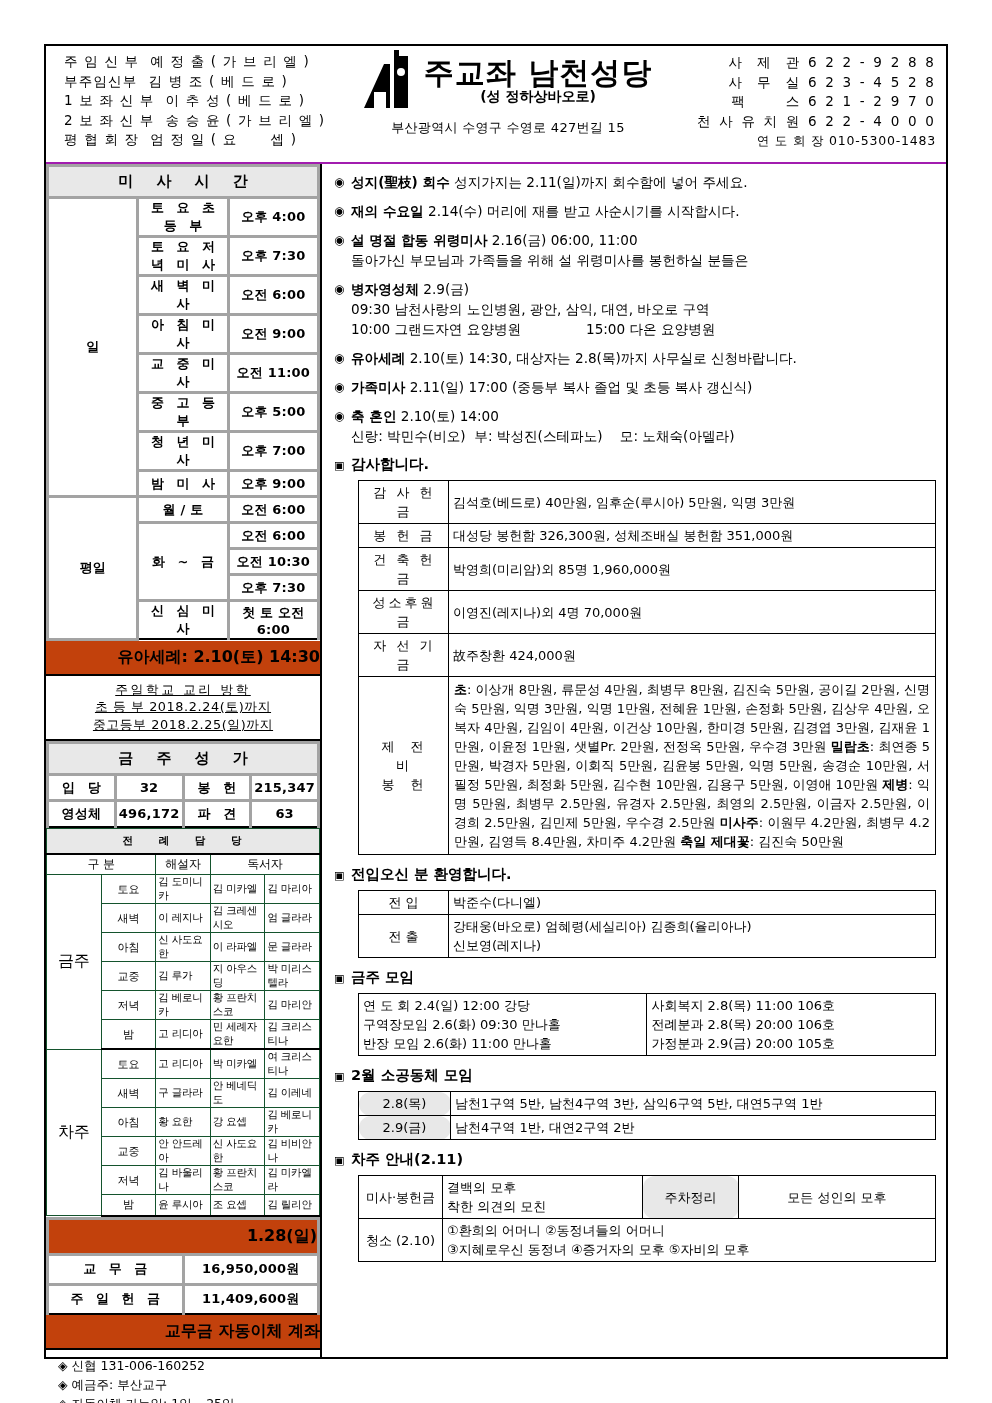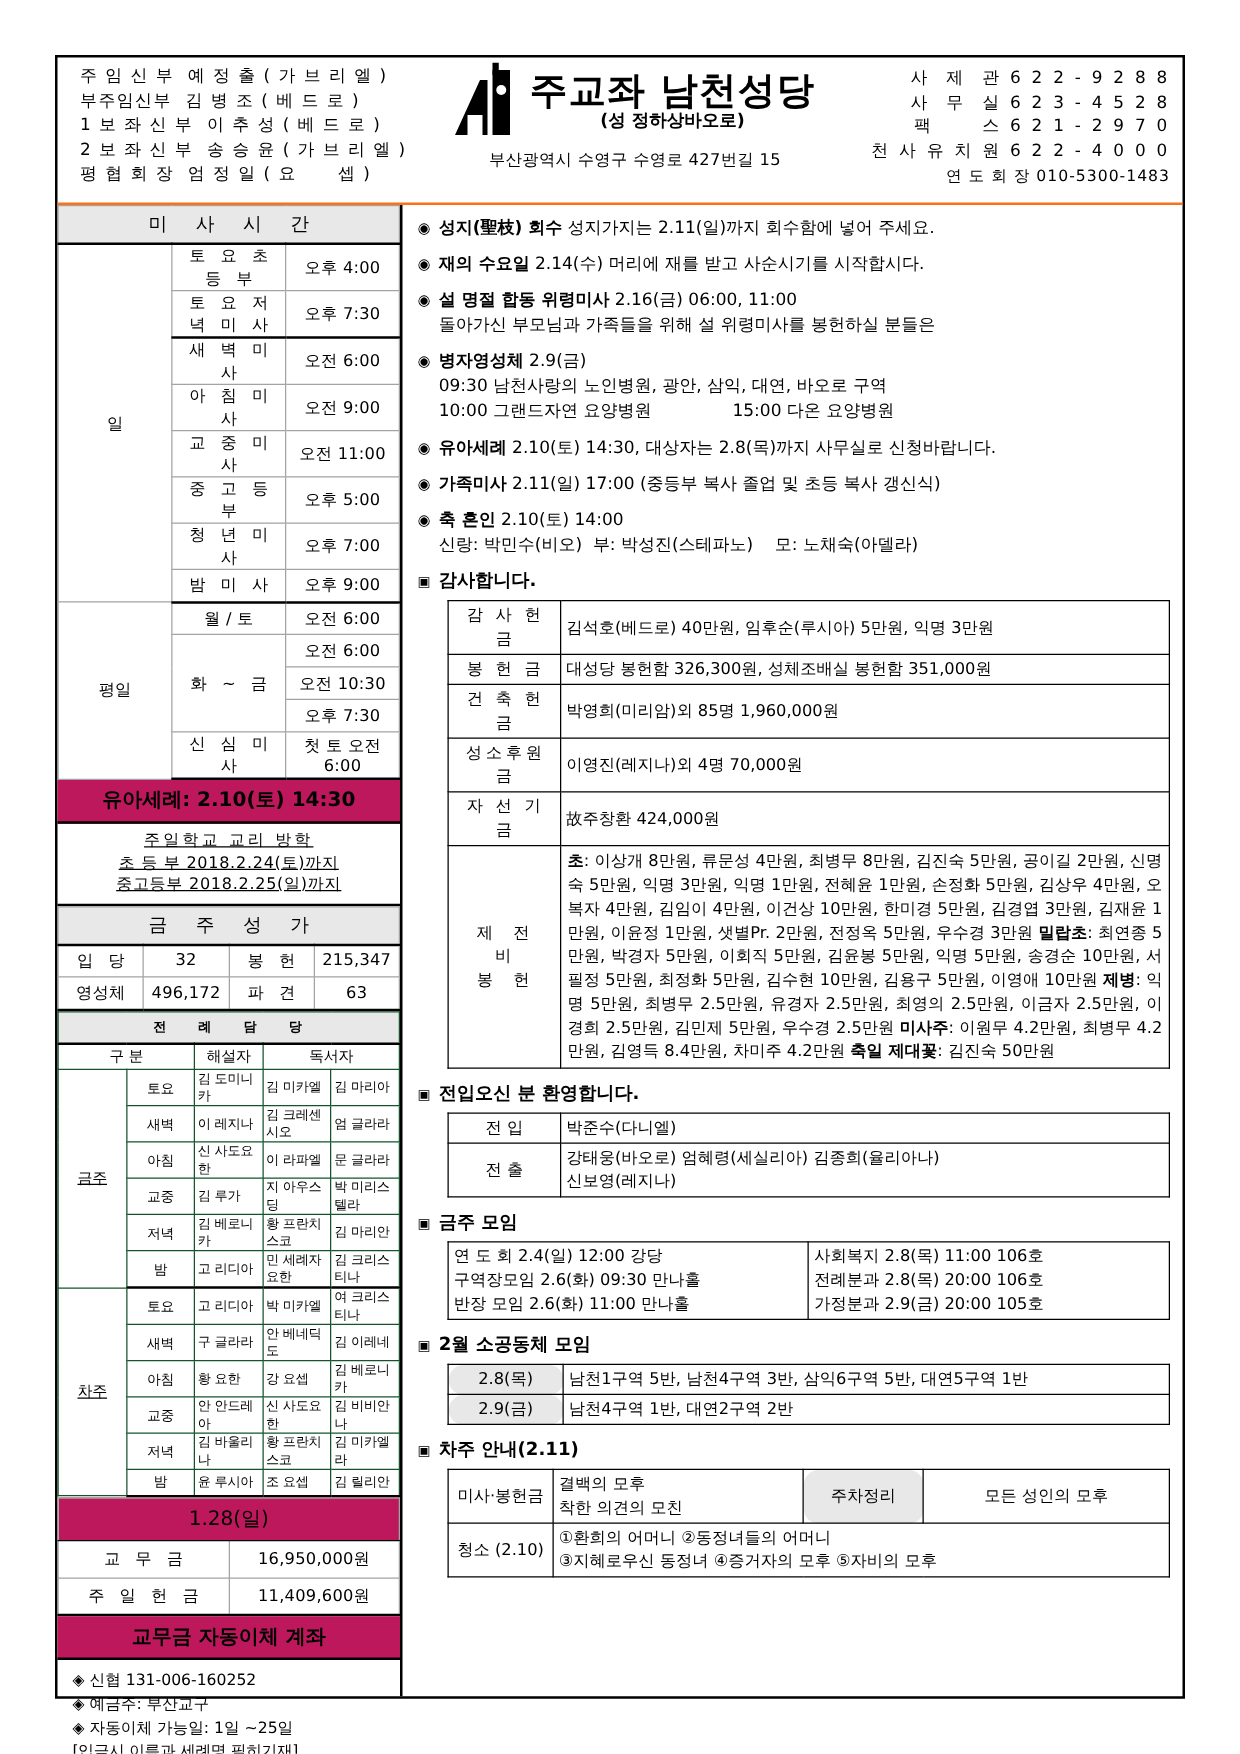--- a/index.html
+++ b/index.html
@@ -7,58 +7,58 @@
   body {
     width:992px; height:1403px;
     font-family:"DejaVu Sans","Liberation Sans",sans-serif;
     color:#000;
     -webkit-font-smoothing:none;
   }
   .page { position:relative; width:992px; height:1403px; padding:44px 44px; }
   .outer { border:2px solid #000; width:904px; height:1315px; position:relative; }
 
   
-  .header { display:flex; border-bottom:2px solid #f97316; height:118px; }
+  .header { display:flex; border-bottom:2px solid #a21caf; height:118px; }
   .hdr-left { width:282px; padding:6px 0 0 18px; }
   .hdr-left .ln { font-size:13.5px; line-height:19.5px; letter-spacing:1.2px; white-space:pre; }
   .hdr-mid { flex:1; position:relative; text-align:center; }
   .logo-row { display:flex; align-items:center; justify-content:center; margin-top:4px; }
   .logo { width:56px; height:62px; position:relative; margin-right:4px; }
   .church-name { font-size:30px; font-weight:bold; letter-spacing:1px; line-height:34px; }
   .church-sub { font-size:14px; font-weight:bold; margin-top:-2px; }
   .church-addr { font-size:13px; margin-top:7px; letter-spacing:.3px; }
   .hdr-right { width:258px; padding:7px 10px 16px 0; text-align:right; }
   .hdr-right .ln { font-size:13.5px; line-height:19.5px; letter-spacing:2.2px; white-space:pre; }
   .hdr-right .ln.small { font-size:12.5px; letter-spacing:.8px; }
 
   
   .body { display:flex; height:1193px; }
   .col-left { width:276px; border-right:2px solid #000; }
   .col-right { flex:1; padding:8px 10px 0 12px; }
 
   
   table.t { width:100%; border-collapse:collapse; table-layout:fixed; }
-  table.t td, table.t th { border:1px solid #a3a3a3; padding:0; font-weight:normal; }
+  table.t td, table.t th { border:3px solid #a3a3a3; padding:0; font-weight:bold; }
   .bandhead { background:#e8e8e8; text-align:center; font-weight:bold; font-size:15px;
               letter-spacing:9px; padding:5px 0 5px 9px !important; border-bottom:2px solid #000 !important;}
-  .bandhead2 { background:#be185d; text-align:center; font-weight:bold; font-size:16px; padding:6px 0 !important; }
+  .bandhead2 { background:#c2410c; text-align:right; font-weight:bold; font-size:16px; padding:6px 0 !important; }
   .cellc { text-align:center; font-size:13px; height:26px; letter-spacing:.2px;}
   .cell-sp { text-align:center; font-size:13px; height:26px; letter-spacing:4px; padding-left:4px !important;}
   .vlabel { text-align:center; font-size:13px; width:26px; }
   .vlabel span { display:inline-block; }
   .thickb { border-bottom:2px solid #000 !important; }
   .school { text-align:center; font-size:12.8px; line-height:17.5px; padding:5px 0 6px; letter-spacing:.6px; border-bottom:2px solid #000;text-decoration:underline;}
   .school .t1 { letter-spacing:2.5px; }
 
   
   table.lit { width:100%; border-collapse:collapse; table-layout:fixed; }
   table.lit td { border:1px solid #14532d; font-size:10.5px; height:21px; padding:0 2px; letter-spacing:-.2px; }
   table.lit td.h { text-align:center; font-size:12px; }
   table.lit td.wk { text-align:center; font-size:11px; width:22px; padding:0;}
-  table.lit td.grp { text-align:center; font-size:12px; width:22px;text-decoration:underline; }
+  table.lit td.grp { text-align:center; font-size:16px; width:22px; }
 
   .acct { padding:6px 6px 6px 12px; font-size:12.5px; line-height:19px; }
   .acct .note { font-size:12.5px; letter-spacing:-.2px; }
 
   
   .notice { display:flex; margin-bottom:9px; font-size:13.6px; line-height:20px; }
   .bullet { width:17px; flex:0 0 17px; font-size:12px; line-height:20px; }
   .ntxt { flex:1; }
   .ntxt b { font-weight:bold; }
   .sq { font-size:11px; }

